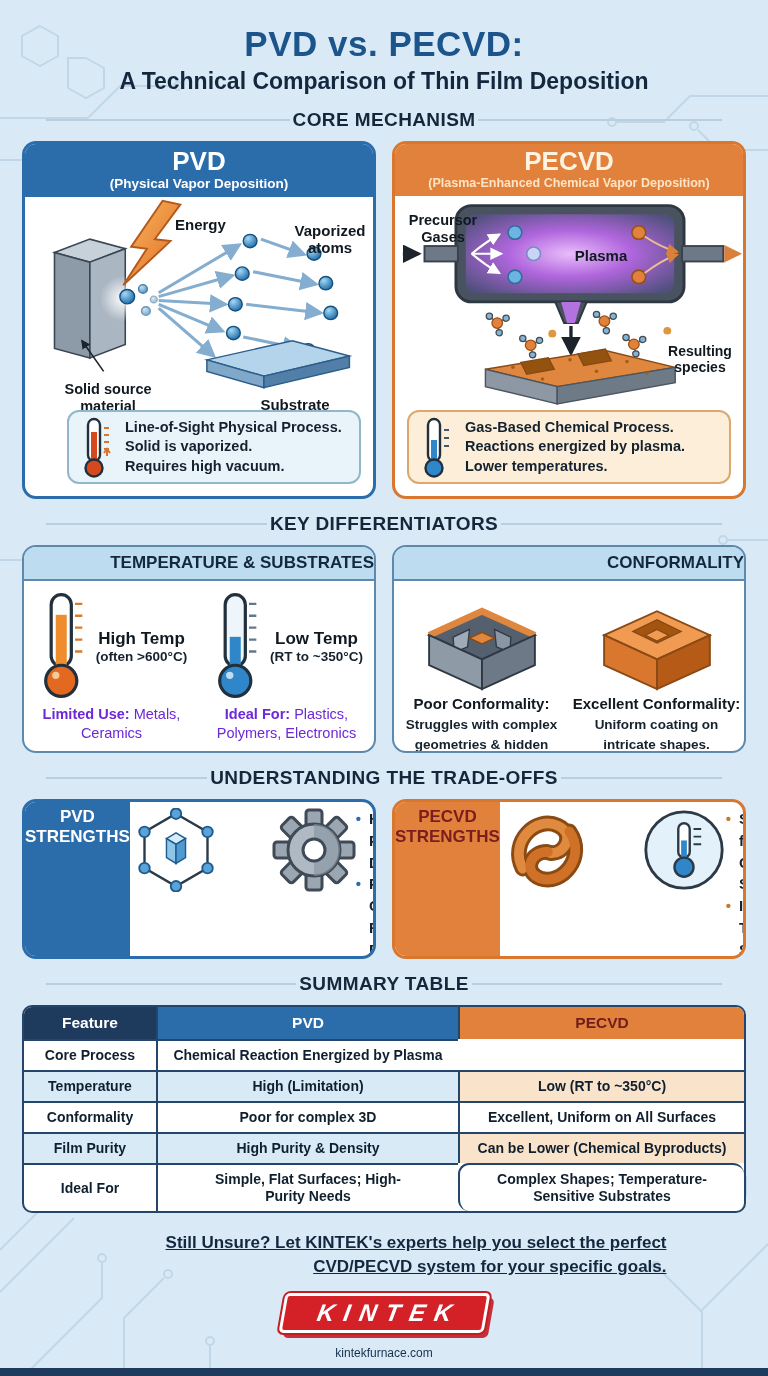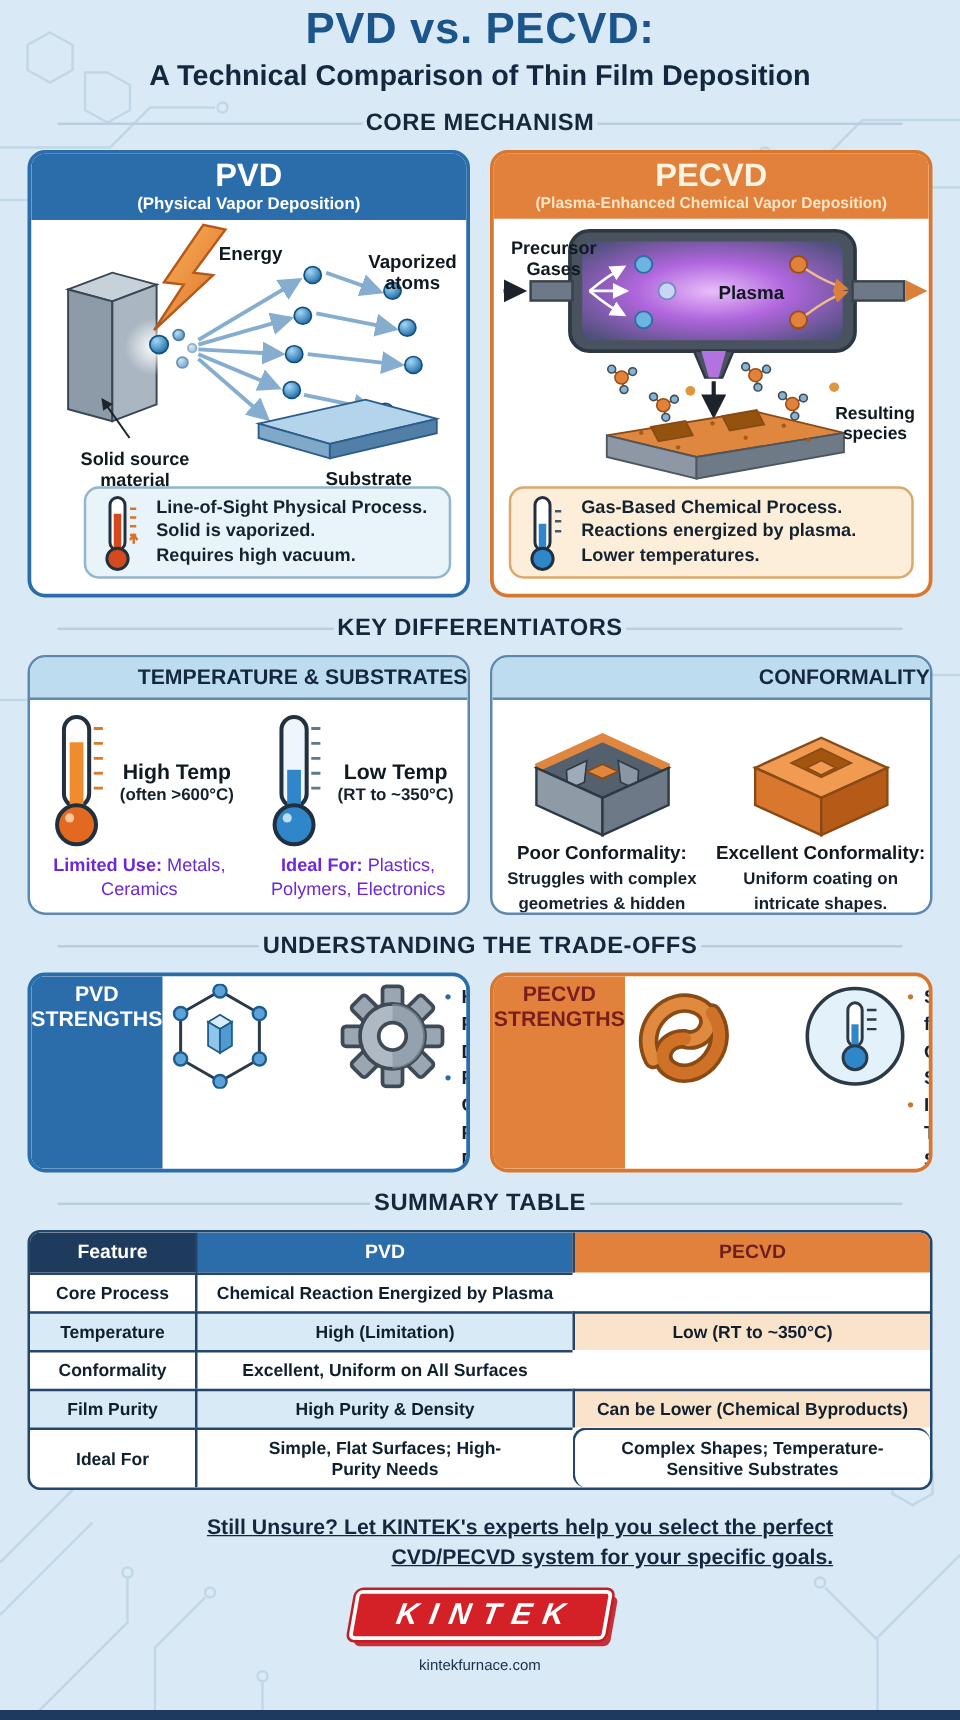--- a/index.html
+++ b/index.html
@@ -1,20 +1,20 @@
 <!DOCTYPE html>
 <html><head>
 <meta charset="utf-8">
 <style>
   * { margin:0; padding:0; box-sizing:border-box; }
   html,body { width:768px; }
   body { font-family:"Liberation Sans", sans-serif; background:#d9eaf6; }
   .page { position:relative; width:768px; height:1376px; background:#d9eaf6; overflow:hidden; }
   .bg-circuit { position:absolute; inset:0; z-index:0; }
-  .content { position:relative; z-index:1; padding-top:3px; }
+  .content { position:relative; z-index:1; padding-top:24px; }
 
   .h1 { text-align:center; font-size:35px; font-weight:bold; color:#1c558c; letter-spacing:.5px; }
   .h2 { text-align:center; font-size:23px; font-weight:bold; color:#13273f; margin-top:4px; }
 
   .sec { display:flex; align-items:center; gap:3px; margin:14px 46px 10px; }
   .sec .line { flex:1; height:2px; background:#b9cfdf; }
   .sec .t { font-size:19px; font-weight:bold; color:#15273a; letter-spacing:.4px; white-space:nowrap; }
 
   .panels, .cards { display:flex; gap:16px; padding:0 22px; }
   .panel { flex:1; background:#fff; border-radius:14px; overflow:hidden; display:flex; flex-direction:column; height:358px; }
@@ -571,20 +571,21 @@
         <div class="td c1">Core Process</div>
         <div class="td c3">Chemical Reaction Energized by Plasma</div>
       </div>
       <div class="trow r2">
         <div class="td c1">Temperature</div>
         <div class="td c2">High (Limitation)</div>
         <div class="td c3">Low (RT to ~350°C)</div>
       </div>
       <div class="trow r3">
         <div class="td c1">Conformality</div>
+        <div class="td c2">Poor for complex 3D</div>
         <div class="td c3">Excellent, Uniform on All Surfaces</div>
       </div>
       <div class="trow r4">
         <div class="td c1">Film Purity</div>
         <div class="td c2">High Purity &amp; Density</div>
         <div class="td c3">Can be Lower (Chemical Byproducts)</div>
       </div>
       <div class="trow r5">
         <div class="td c1">Ideal For</div>
         <div class="td c2">Simple, Flat Surfaces; High-Purity Needs</div>

